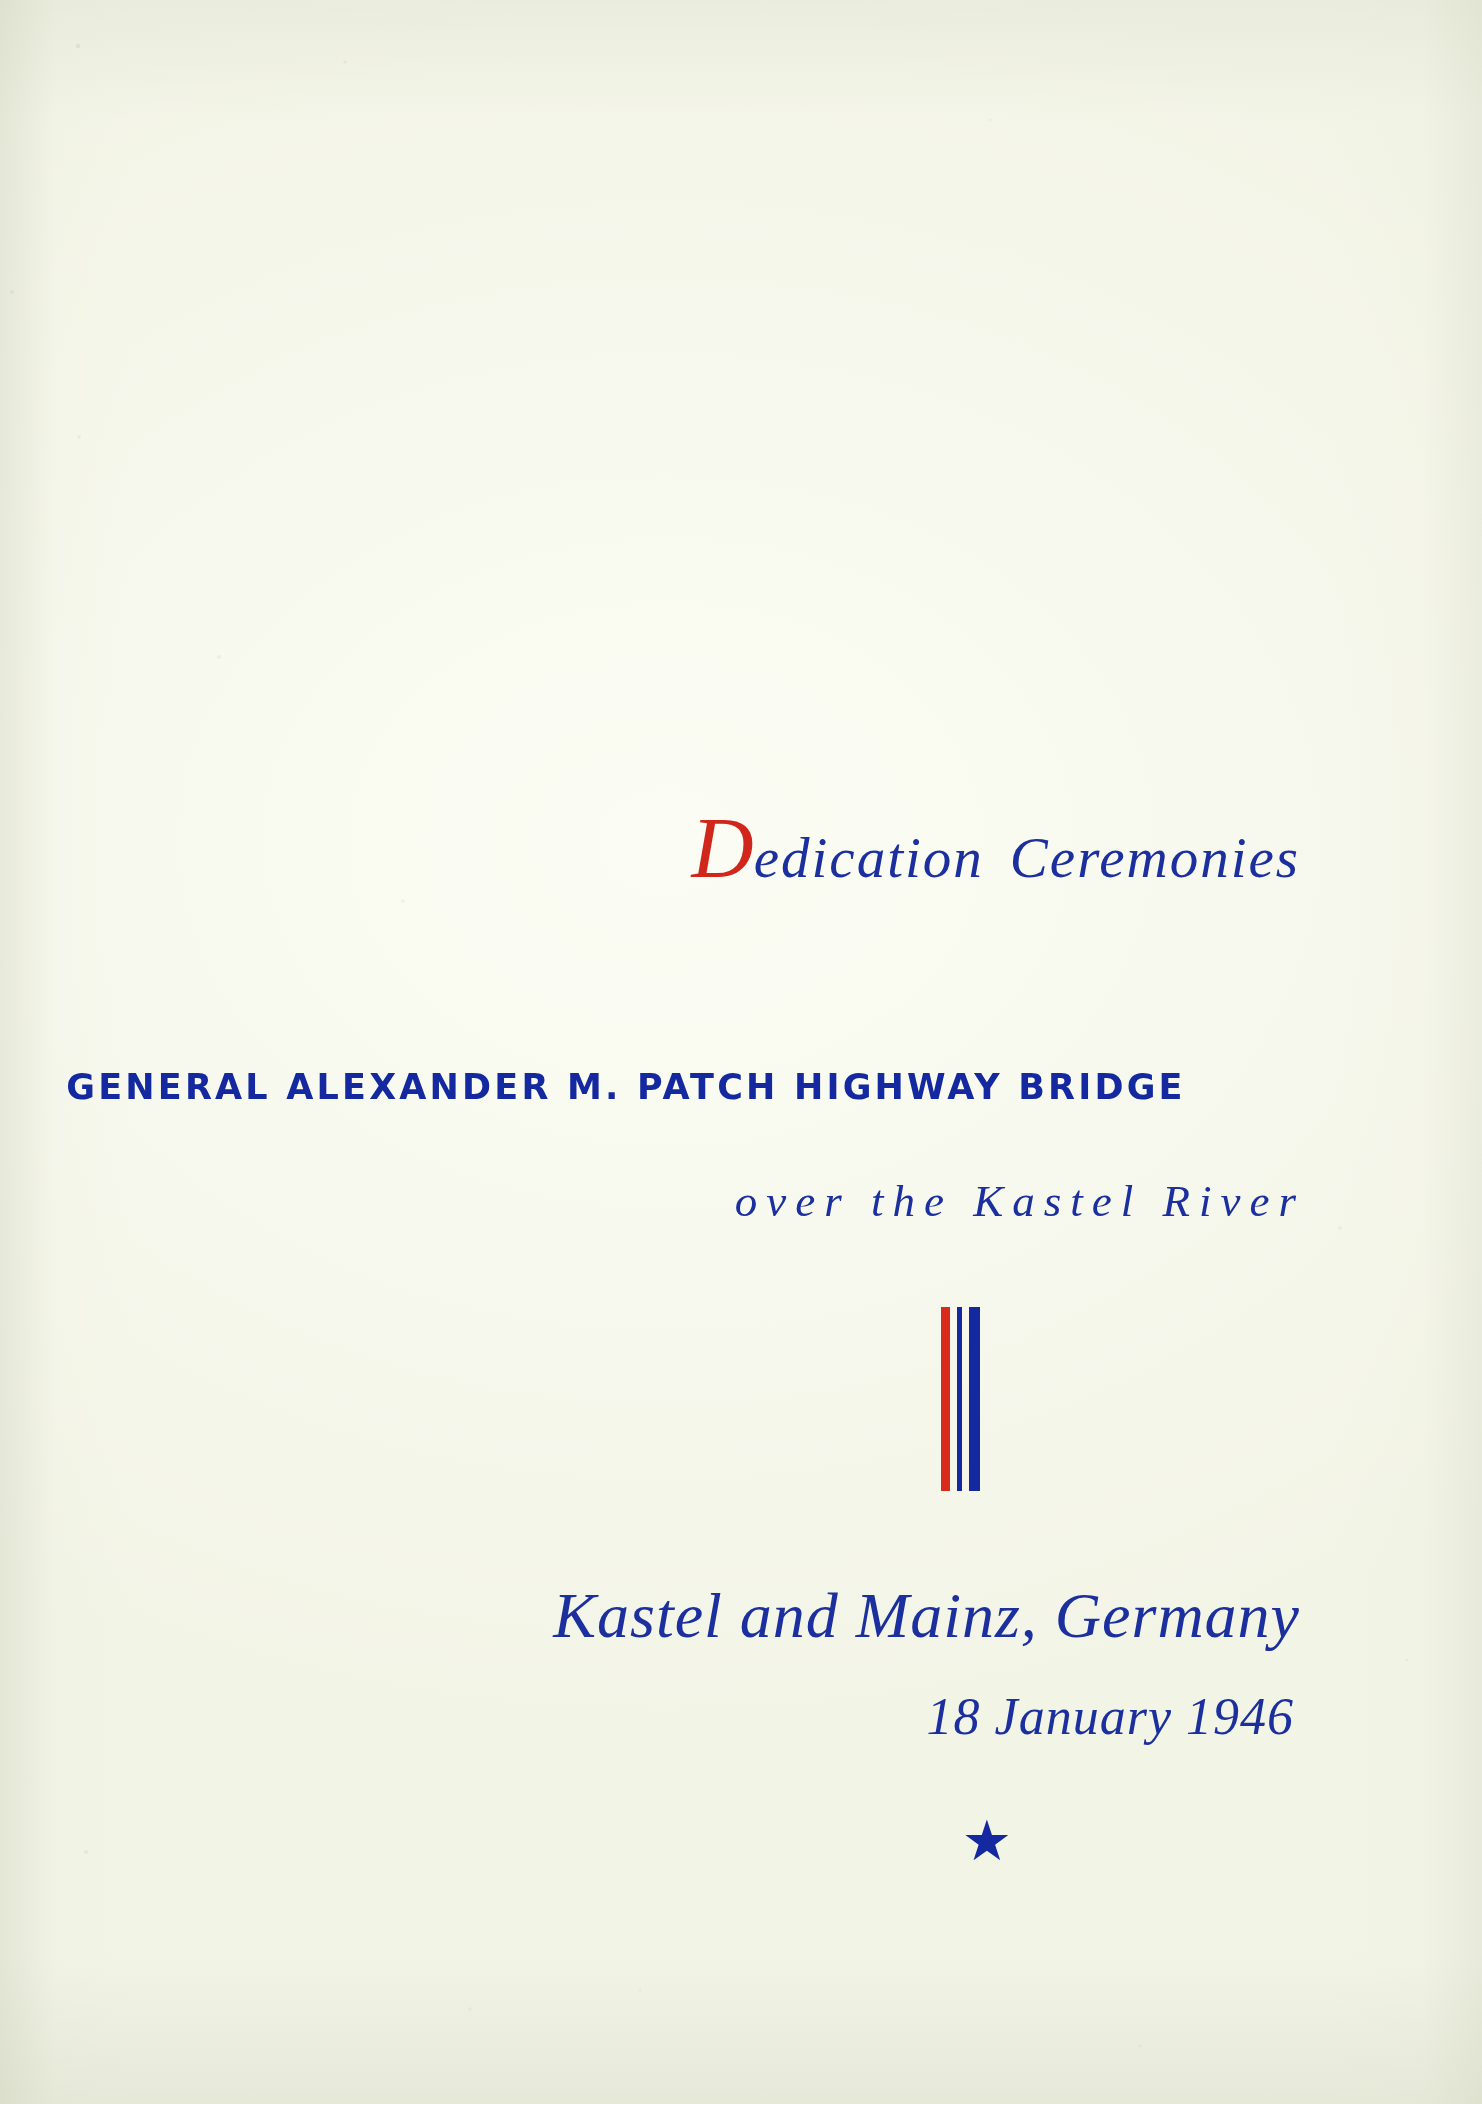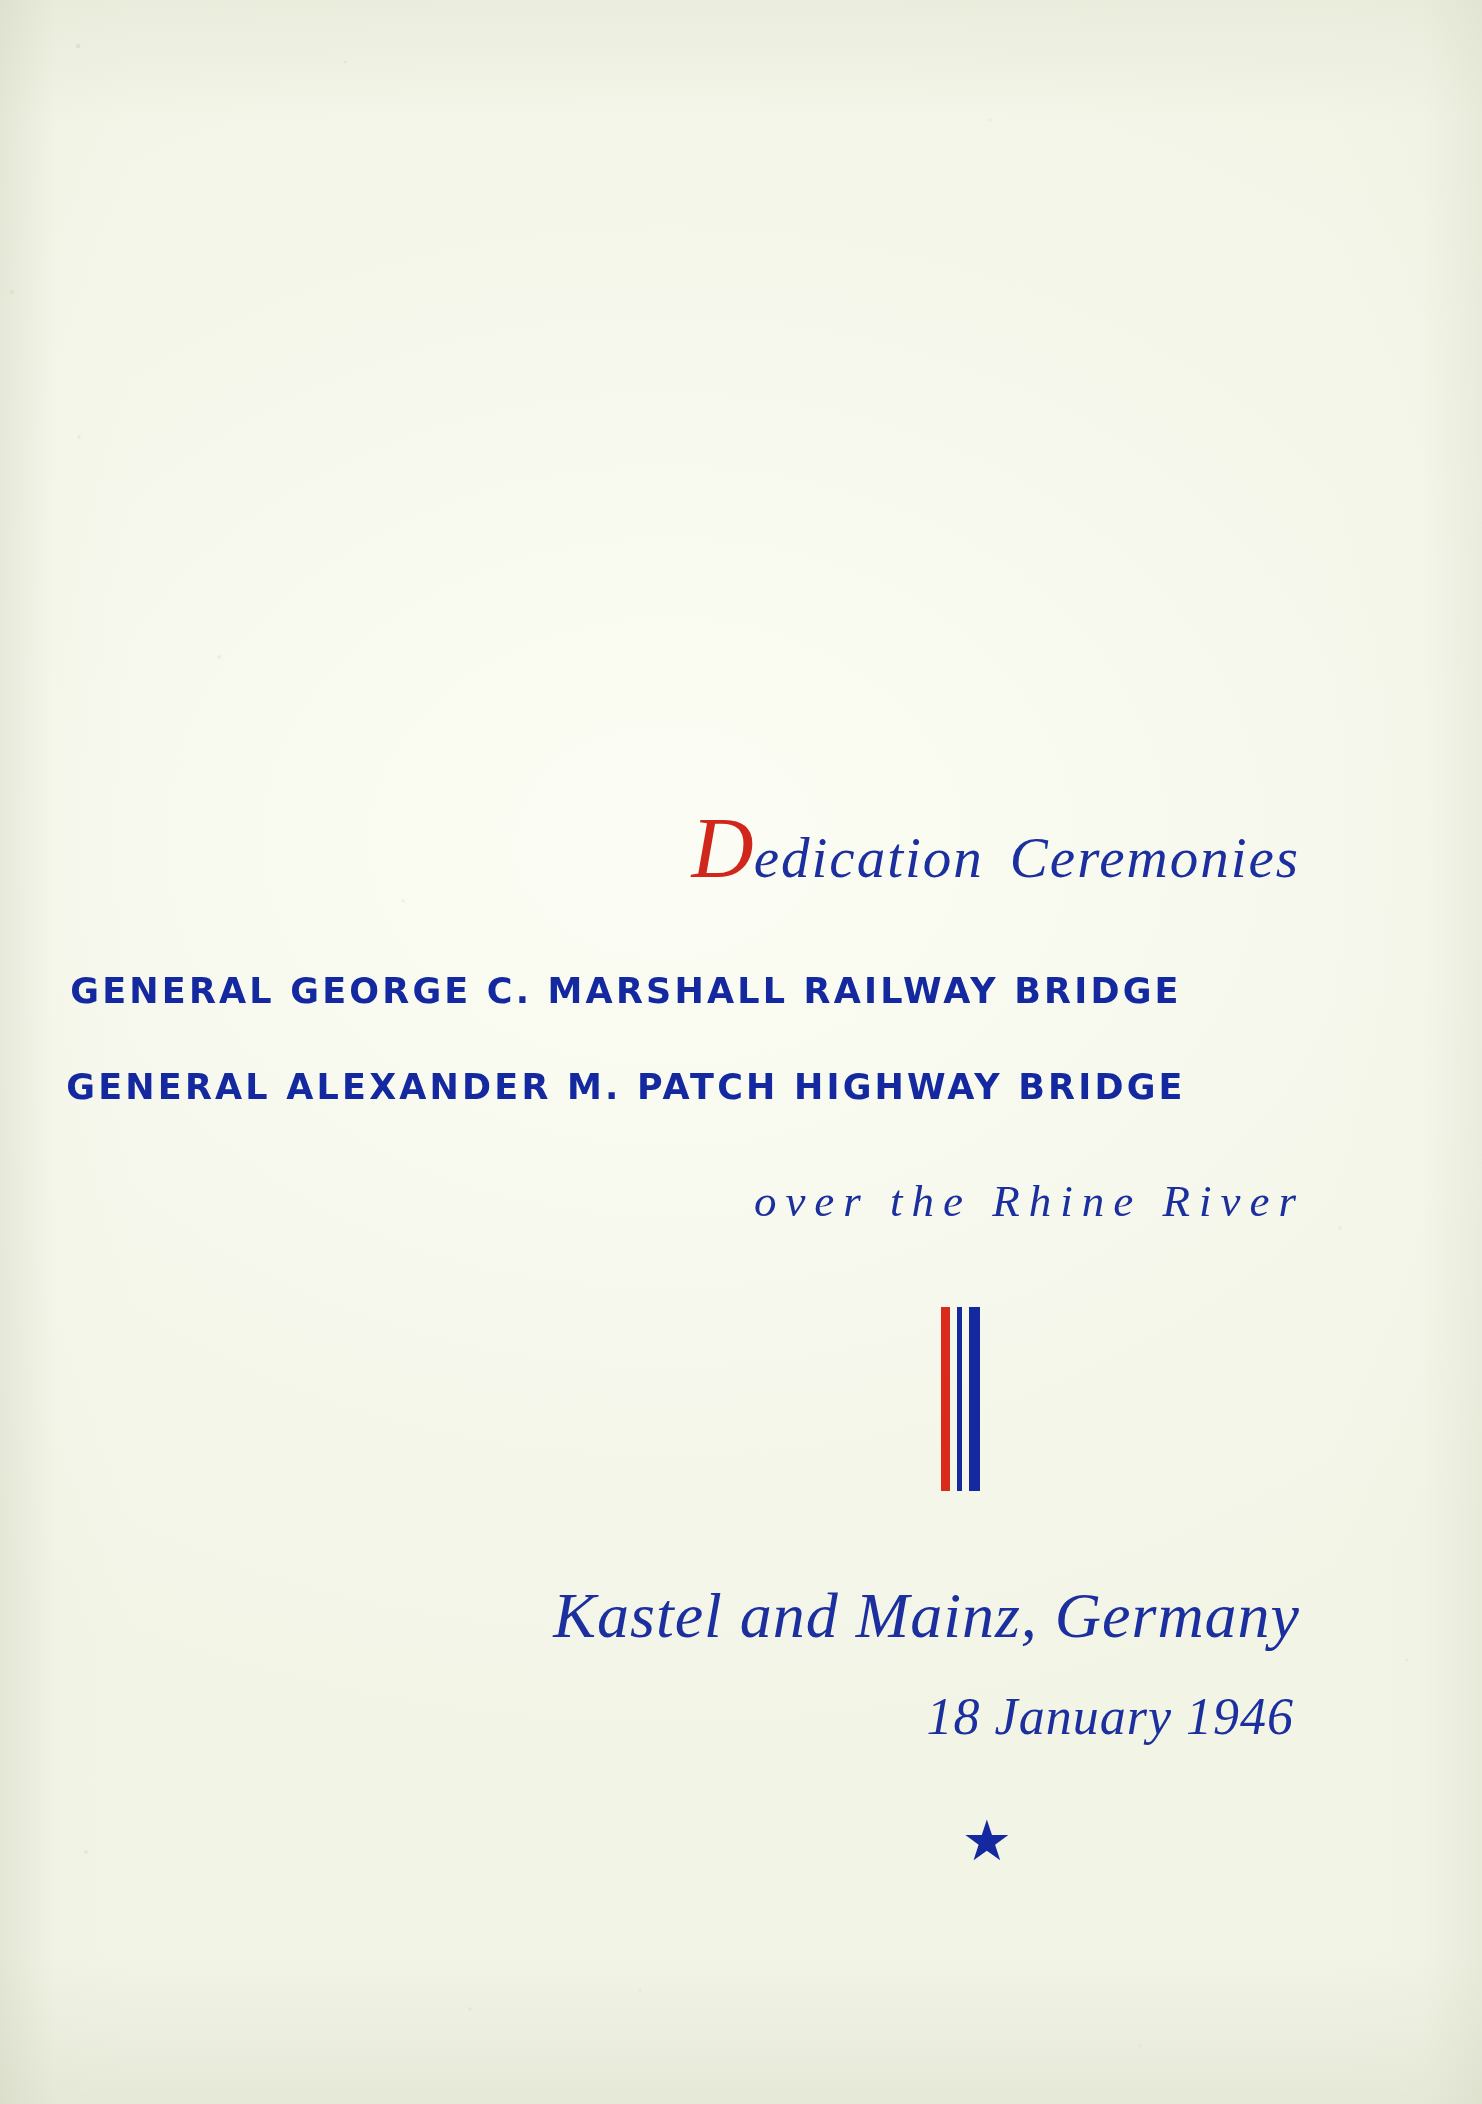--- a/index.html
+++ b/index.html
@@ -202,25 +202,24 @@
     <circle cx="990" cy="120" r="1.5" fill="#c6caaf" opacity="0.35"></circle>
     <circle cx="640" cy="1990" r="1.5" fill="#c6caaf" opacity="0.35"></circle>
   </svg>
 
   <div id="content">
 
     <div class="line" id="title-line">
       <span id="title-dropcap">D</span><span id="title-rest">edication</span><span class="word-gap"></span><span>Ceremonies</span>
     </div>
 
-    <div class="line bridge-line" id="bridge-line-1">GENERAL GEORGE C. MARSHALL RAILWAY BRIDGE</div>
 
     <div class="line bridge-line" id="bridge-line-2">GENERAL ALEXANDER M. PATCH HIGHWAY BRIDGE</div>
 
-    <div class="line" id="river-line">over the Rhine River</div>
+    <div class="line" id="river-line">over the Kastel River</div>
 
     <div id="rule-ornament">
       <div id="rule-bar-red"></div>
       <div id="rule-bar-blue-thin"></div>
       <div id="rule-bar-blue-thick"></div>
     </div>
 
     <div class="line" id="place-line">Kastel and Mainz, Germany</div>
 
     <div class="line" id="date-line">18 January 1946</div>

